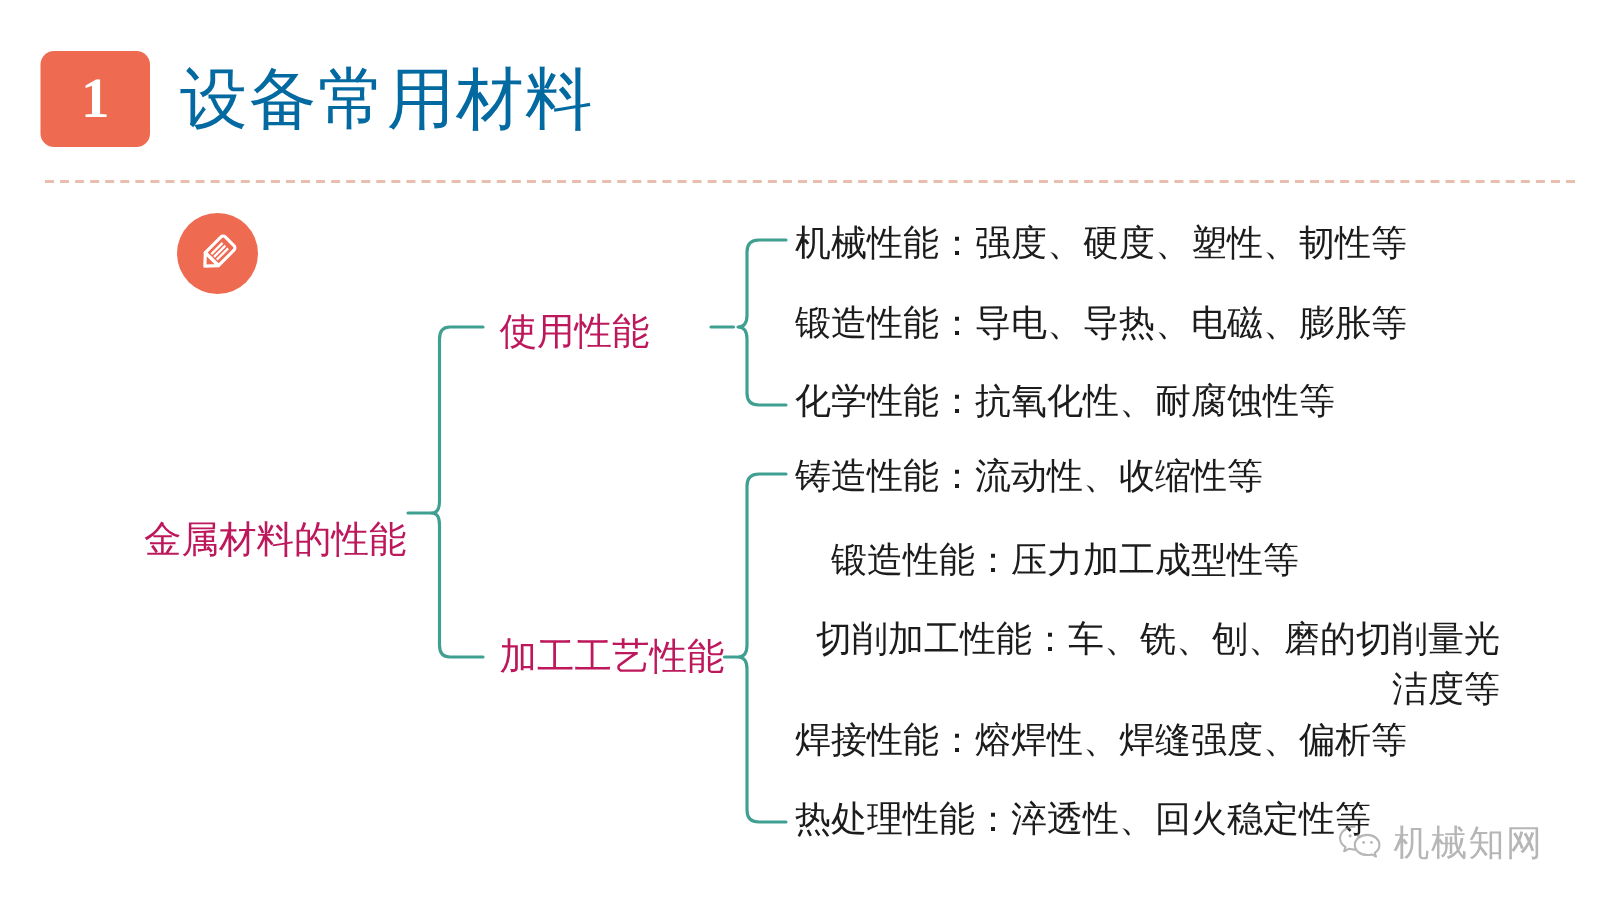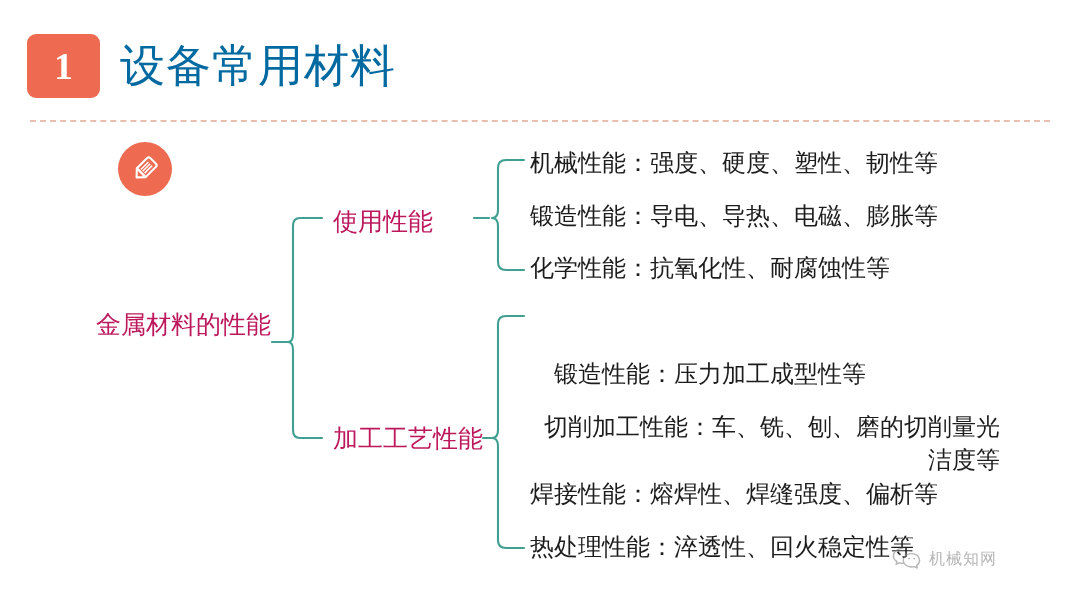--- a/index.html
+++ b/index.html
@@ -87,21 +87,21 @@
   }
   .leaf-label {
     position: absolute;
     font-size: 24px;
     color: #1c1c1c;
     line-height: 33px;
     white-space: nowrap;
   }
   .leaf-label.two-line { white-space: normal; width: 470px; text-align: right; }
 
-  #root-label   { left: 96px;  top: 187px; }
+  #root-label   { left: 96px;  top: 223px; }
   #branch1-label{ left: 333px; top: 84px;  }
   #branch2-label{ left: 333px; top: 301px; }
 
   #leaf-1-0 { left: 530px; top: 26px;  }
   #leaf-1-1 { left: 530px; top: 79px;  }
   #leaf-1-2 { left: 530px; top: 131px; text-align: center; }
   #leaf-2-0 { left: 530px; top: 181px; }
   #leaf-2-1 { left: 530px; top: 237px; margin-left: 24px; }
   #leaf-2-2 { left: 530px; top: 290px; }
   #leaf-2-3 { left: 530px; top: 357px; }
@@ -110,21 +110,21 @@
   
   #watermark {
     position: absolute;
     left: 892px; top: 546px;
     display: flex;
     align-items: center;
     gap: 7px;
     opacity: 0.62;
   }
   #watermark .wm-text {
-    font-size: 16px;
+    font-size: 24px;
     color: #8a8a8a;
     letter-spacing: 1px;
     white-space: nowrap;
   }
   #watermark svg { display: block; }
 </style>
 </head>
 <body>
 
 <div id="slide-header">
@@ -172,20 +172,21 @@
   <div class="node-label" id="root-label">金属材料的性能</div>
 
   <div class="node-label" id="branch1-label">使用性能</div>
 
   <div class="node-label" id="branch2-label">加工工艺性能</div>
 
   <div class="leaf-label" id="leaf-1-0">机械性能：强度、硬度、塑性、韧性等</div>
   <div class="leaf-label" id="leaf-1-1">锻造性能：导电、导热、电磁、膨胀等</div>
   <div class="leaf-label" id="leaf-1-2">化学性能：抗氧化性、耐腐蚀性等</div>
 
+  <div class="leaf-label" id="leaf-2-0">铸造性能：流动性、收缩性等</div>
   <div class="leaf-label" id="leaf-2-1">锻造性能：压力加工成型性等</div>
   <div class="leaf-label two-line" id="leaf-2-2">切削加工性能：车、铣、刨、磨的切削量光洁度等</div>
   <div class="leaf-label" id="leaf-2-3">焊接性能：熔焊性、焊缝强度、偏析等</div>
   <div class="leaf-label" id="leaf-2-4">热处理性能：淬透性、回火稳定性等</div>
 </div>
 
 <div id="watermark">
   <span>
     <svg width="30" height="26" viewBox="0 0 30 26" aria-hidden="true">
       <path d="M11 2.2 C5.6 2.2 1.4 5.6 1.4 9.8 c0 2.4 1.4 4.5 3.6 5.9 l-0.9 2.8 3.1 -1.6

